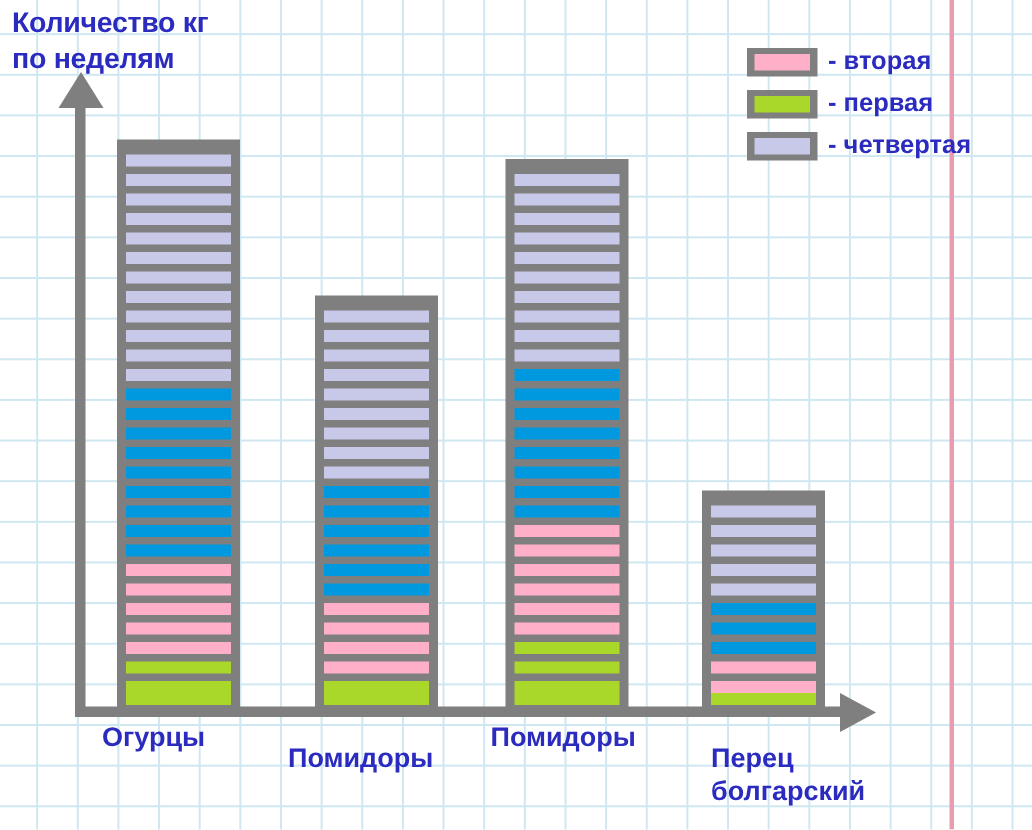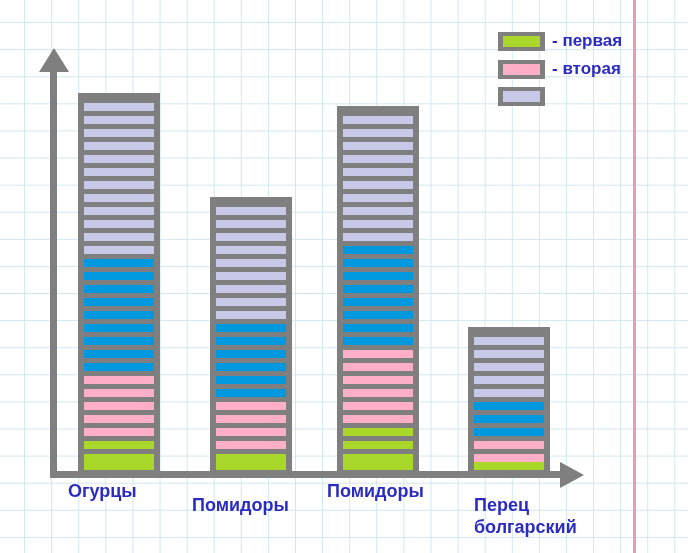--- a/index.html
+++ b/index.html
@@ -114,20 +114,22 @@
 
 <div id="stage">
 
   <div class="margin-line"></div>
 
   <div class="axis-v"></div>
   <div class="axis-v-arrow"></div>
   <div class="axis-h"></div>
   <div class="axis-h-arrow"></div>
 
+  <div class="y-caption">Количество кг
+по неделям</div>
 
   <div id="bars">
       <div class="bar" style="left: 78px; width: 82px;">
         <div class="stripe" style="background: rgb(170, 216, 42);"></div>
         <div class="stripe" style="background: rgb(170, 216, 42);"></div>
         <div class="stripe" style="background: rgb(170, 216, 42);"></div>
         <div class="stripe" style="background: rgb(255, 176, 200);"></div>
         <div class="stripe" style="background: rgb(255, 176, 200);"></div>
         <div class="stripe" style="background: rgb(255, 176, 200);"></div>
         <div class="stripe" style="background: rgb(255, 176, 200);"></div>
@@ -225,30 +227,31 @@
       <div class="cat-label" style="left: 68px; top: 480px;">Огурцы</div>
       <div class="cat-label" style="left: 192px; top: 494px;">Помидоры</div>
       <div class="cat-label" style="left: 327px; top: 480px;">Помидоры</div>
       <div class="cat-label" style="left: 474px; top: 494px;">Перец
 болгарский</div>
     </div>
 
   <div class="legend">
       <div class="legend-row">
         <span class="legend-swatch">
+          <i style="background: rgb(255, 176, 200);"></i>
+        </span>
+        <span class="legend-text">- вторая</span>
+      </div>
+      <div class="legend-row">
+        <span class="legend-swatch">
           <i style="background: rgb(170, 216, 42);"></i>
         </span>
         <span class="legend-text">- первая</span>
-      </div>
-      <div class="legend-row">
-        <span class="legend-swatch">
-          <i style="background: rgb(255, 176, 200);"></i>
-        </span>
-        <span class="legend-text">- вторая</span>
       </div>
       <div class="legend-row">
         <span class="legend-swatch">
           <i style="background: rgb(200, 200, 232);"></i>
         </span>
+        <span class="legend-text">- четвертая</span>
       </div>
     </div>
 
 </div>
 
 </body></html>

